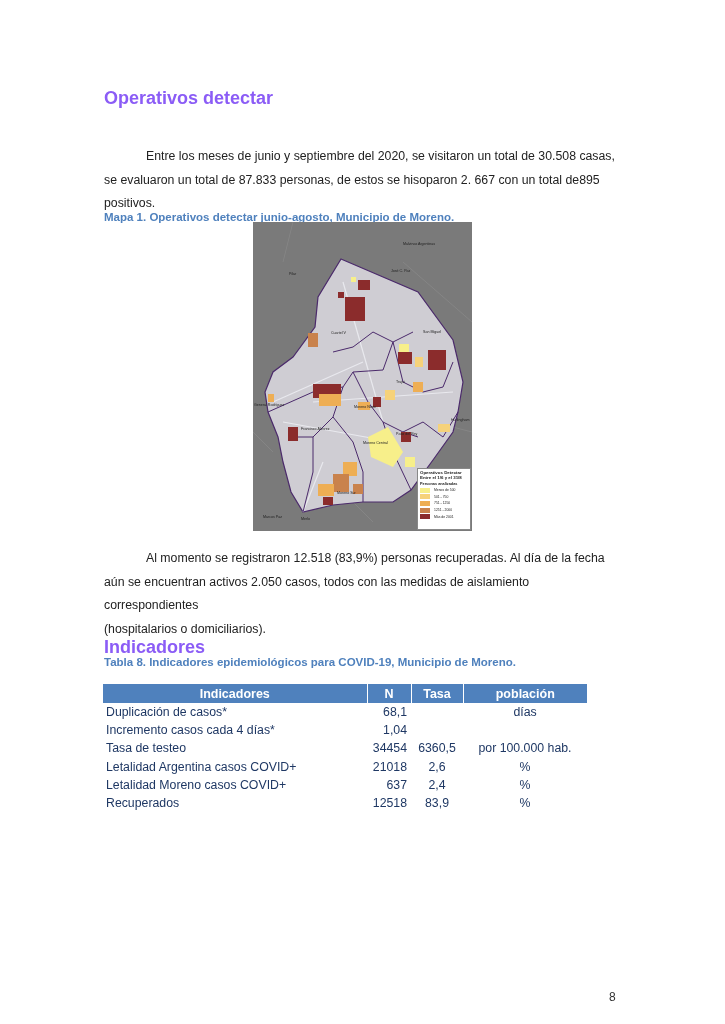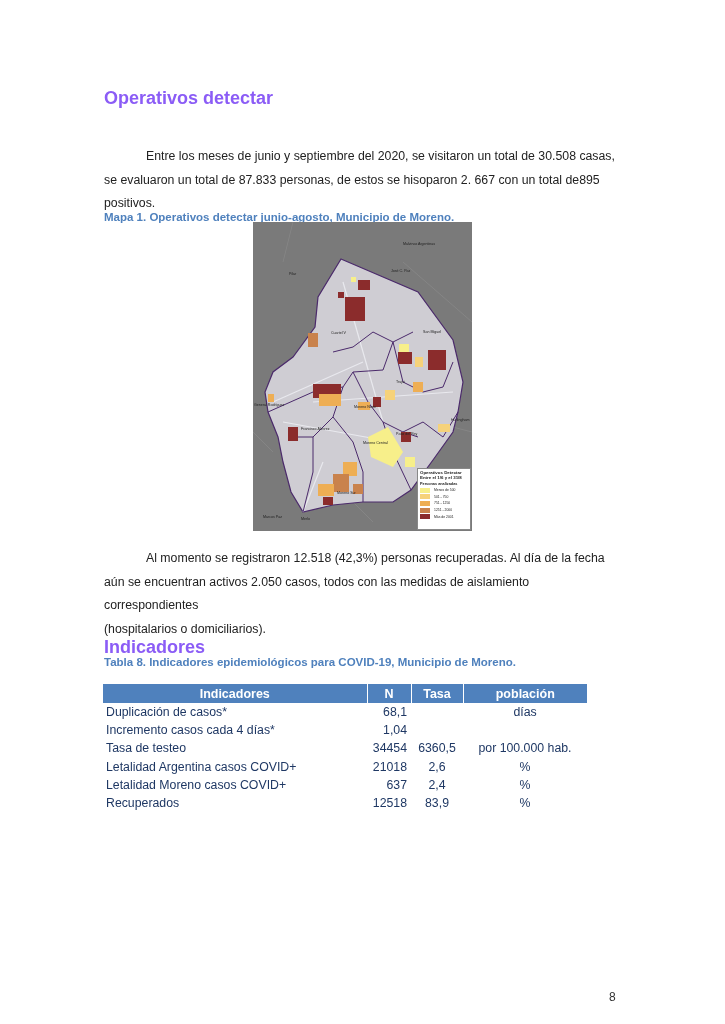--- a/index.html
+++ b/index.html
@@ -139,21 +139,21 @@
         <span class="lv">1251 - 2000</span>
       </div>
     <div class="li">
         <span class="sw" style="background:#8b2c2c"></span>
         <span class="lv">Más de 2001</span>
       </div>
   </div>
 </div>
 
 <div class="abs para" style="left:104px; top:547px; width:520px;">
-  <div class="justify"><span class="indent"></span><span>Al momento se registraron 12.518 (42,3%) personas recuperadas. Al día de la fecha</span></div>
+  <div class="justify"><span class="indent"></span><span>Al momento se registraron 12.518 (83,9%) personas recuperadas. Al día de la fecha</span></div>
   <div>aún se encuentran activos 2.050 casos, todos con las medidas de aislamiento correspondientes</div>
   <div>(hospitalarios o domiciliarios).</div>
 </div>
 
 <div class="abs h-section" style="left:104px; top:637px;">Indicadores</div>
 <div class="abs h-caption" style="left:104px; top:656px;">Tabla 8. Indicadores epidemiológicos para COVID-19, Municipio de Moreno.</div>
 
 <table class="tbl">
   <colgroup>
       <col class="col0">

